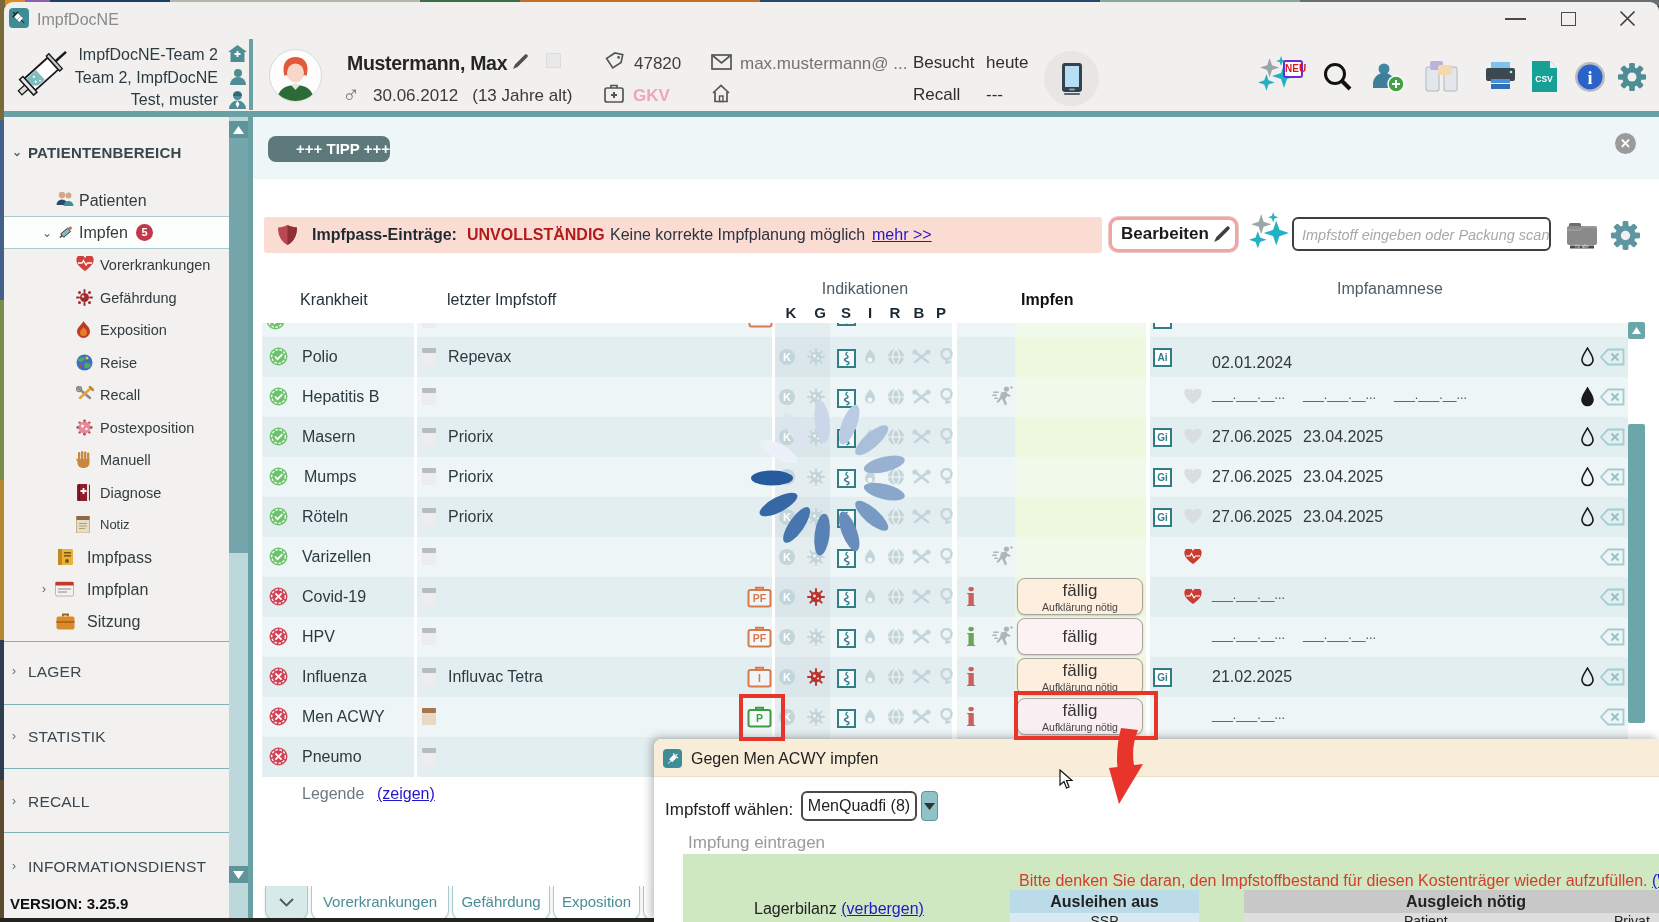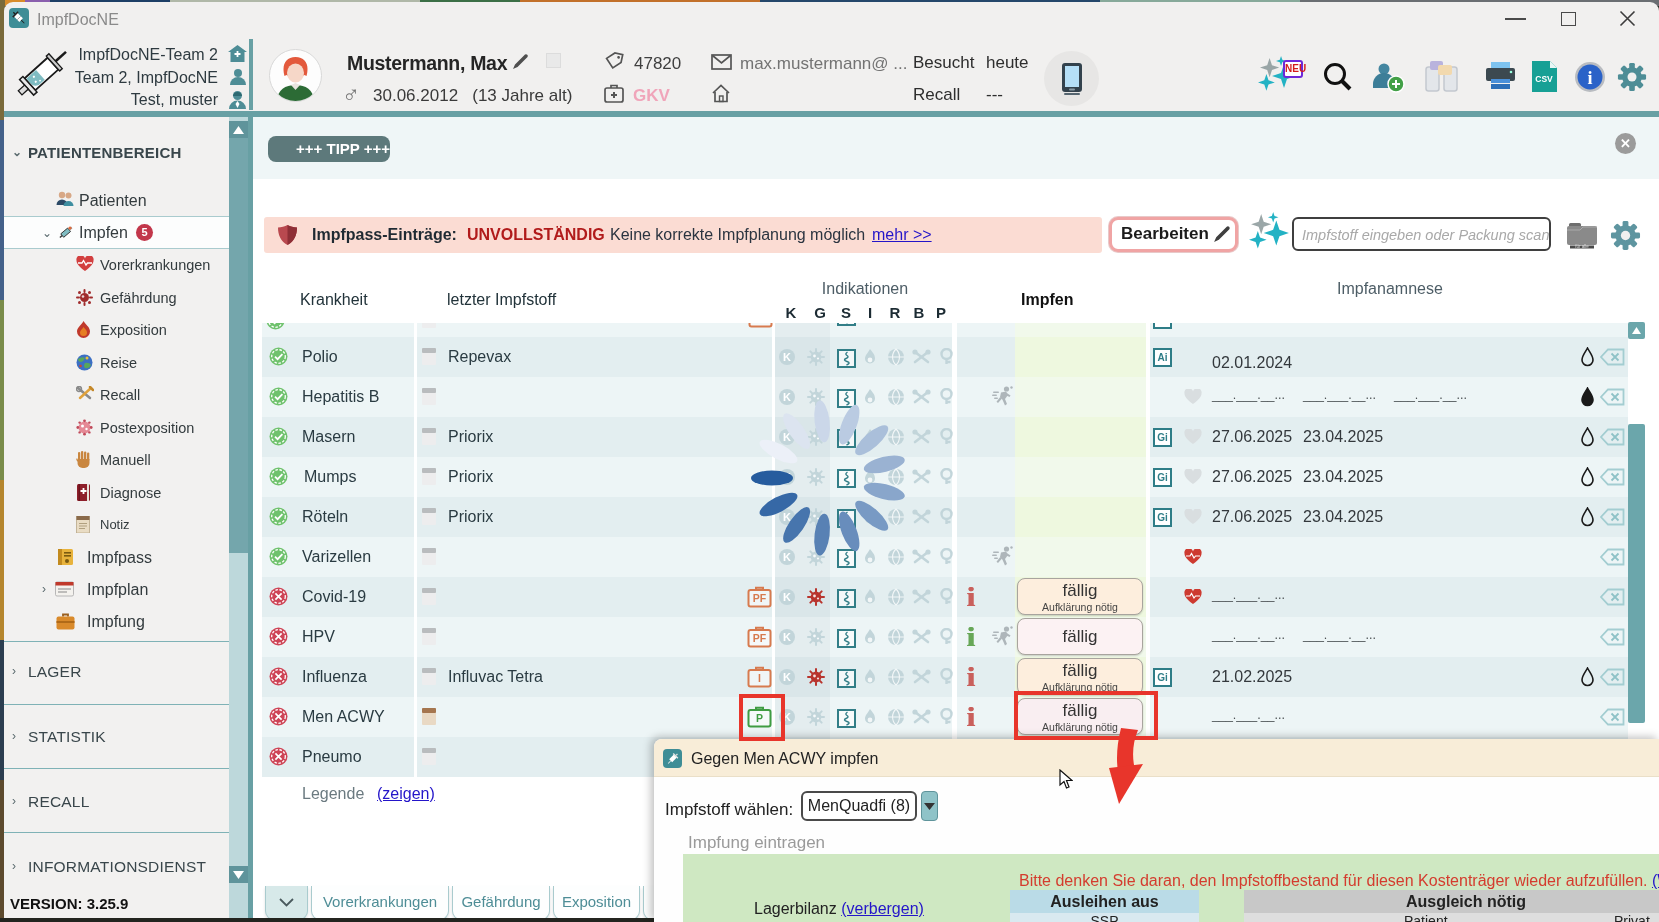--- a/index.html
+++ b/index.html
@@ -303,21 +303,21 @@
       <rect x="0.5" y="1" width="18" height="14" rx="1.5" fill="#f4f2ee" stroke="#a8a8a8" stroke-width="0.8"></rect>
       <rect x="0.5" y="1" width="18" height="3.5" fill="#c0392b"></rect>
       <path d="M3 8 h13 M3 11 h9" stroke="#888" stroke-width="1.2"></path>
     </svg>
     <div class="sideitem" style="left:83px;top:579px">Impfplan</div>
     <svg class="abs" style="left:52px;top:611px" width="19" height="17" viewBox="0 0 19 17">
       <path d="M7 3.5 v-2 h5 v2" stroke="#9a5f1e" stroke-width="1.8" fill="none"></path>
       <rect x="0.5" y="3.5" width="18" height="13" rx="2" fill="#d98a2b"></rect>
       <rect x="0.5" y="8" width="18" height="2" fill="#b06a18"></rect>
     </svg>
-    <div class="sideitem" style="left:83px;top:611px">Impfung</div>
+    <div class="sideitem" style="left:83px;top:611px">Sitzung</div>
     <div class="abs" style="left:0;top:639px;width:225px;height:1px;background:#7fb2b6"></div>
     <div class="abs" style="left:0;top:702px;width:225px;height:1px;background:#7fb2b6"></div>
     <div class="abs" style="left:0;top:766px;width:225px;height:1px;background:#7fb2b6"></div>
     <div class="abs" style="left:0;top:830px;width:225px;height:1px;background:#7fb2b6"></div>
     <div class="sechead" style="left:24px;top:661px;font-weight:400;font-size:15.5px"><span class="chev" style="position:absolute;left:-16px;top:1px">›</span>LAGER</div>
     <div class="sechead" style="left:24px;top:726px;font-weight:400;font-size:15.5px"><span class="chev" style="position:absolute;left:-16px;top:1px">›</span>STATISTIK</div>
     <div class="sechead" style="left:24px;top:791px;font-weight:400;font-size:15.5px"><span class="chev" style="position:absolute;left:-16px;top:1px">›</span>RECALL</div>
     <div class="sechead" style="left:24px;top:856px;font-weight:400;font-size:15.5px"><span class="chev" style="position:absolute;left:-16px;top:1px">›</span>INFORMATIONSDIENST</div>
     <div class="abs" style="left:6px;top:893px;font-size:15px;font-weight:bold;color:#111">VERSION: 3.25.9</div>
     <div class="abs" style="left:249px;top:115px;width:1406px;height:801px;background:#fff"></div>

